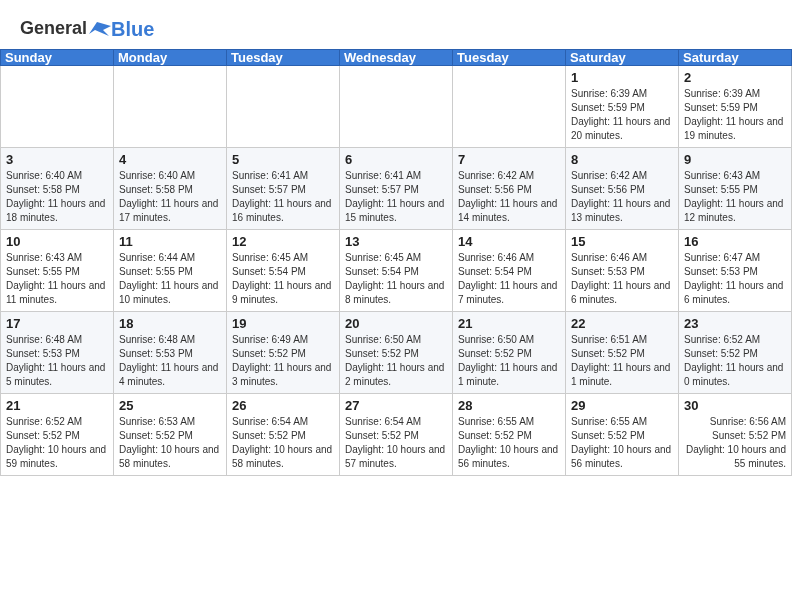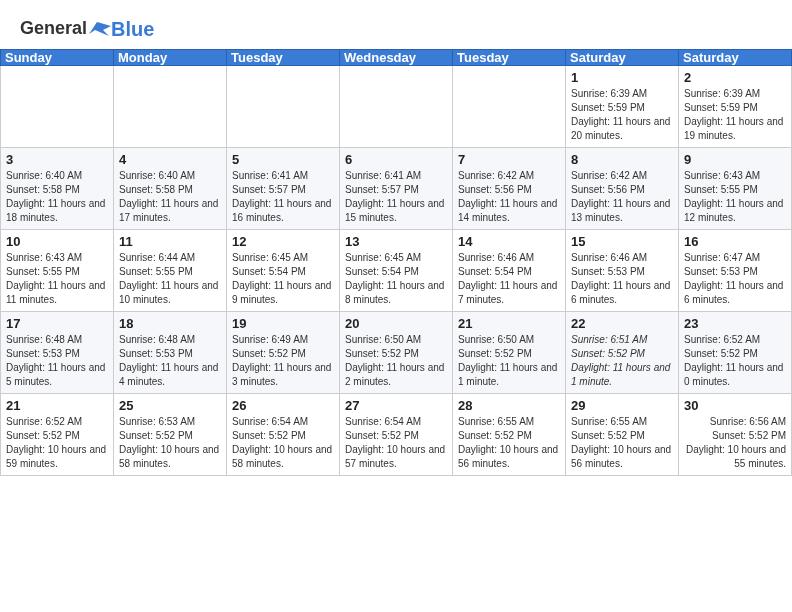--- a/index.html
+++ b/index.html
@@ -252,21 +252,21 @@
 Daylight: 11 hours and 2 minutes.</div>
           </td>
           <td>
             <span class="day-number">21</span>
             <div class="day-info" style="white-space: pre-line;">Sunrise: 6:50 AM
 Sunset: 5:52 PM
 Daylight: 11 hours and 1 minute.</div>
           </td>
           <td>
             <span class="day-number">22</span>
-            <div class="day-info" style="white-space: pre-line; font-style: italic;">Sunrise: 6:51 AM
+            <div class="day-info" style="white-space: pre-line;">Sunrise: 6:51 AM
 Sunset: 5:52 PM
 Daylight: 11 hours and 1 minute.</div>
           </td>
           <td>
             <span class="day-number">23</span>
             <div class="day-info" style="white-space: pre-line;">Sunrise: 6:52 AM
 Sunset: 5:52 PM
 Daylight: 11 hours and 0 minutes.</div>
           </td>
         </tr>

